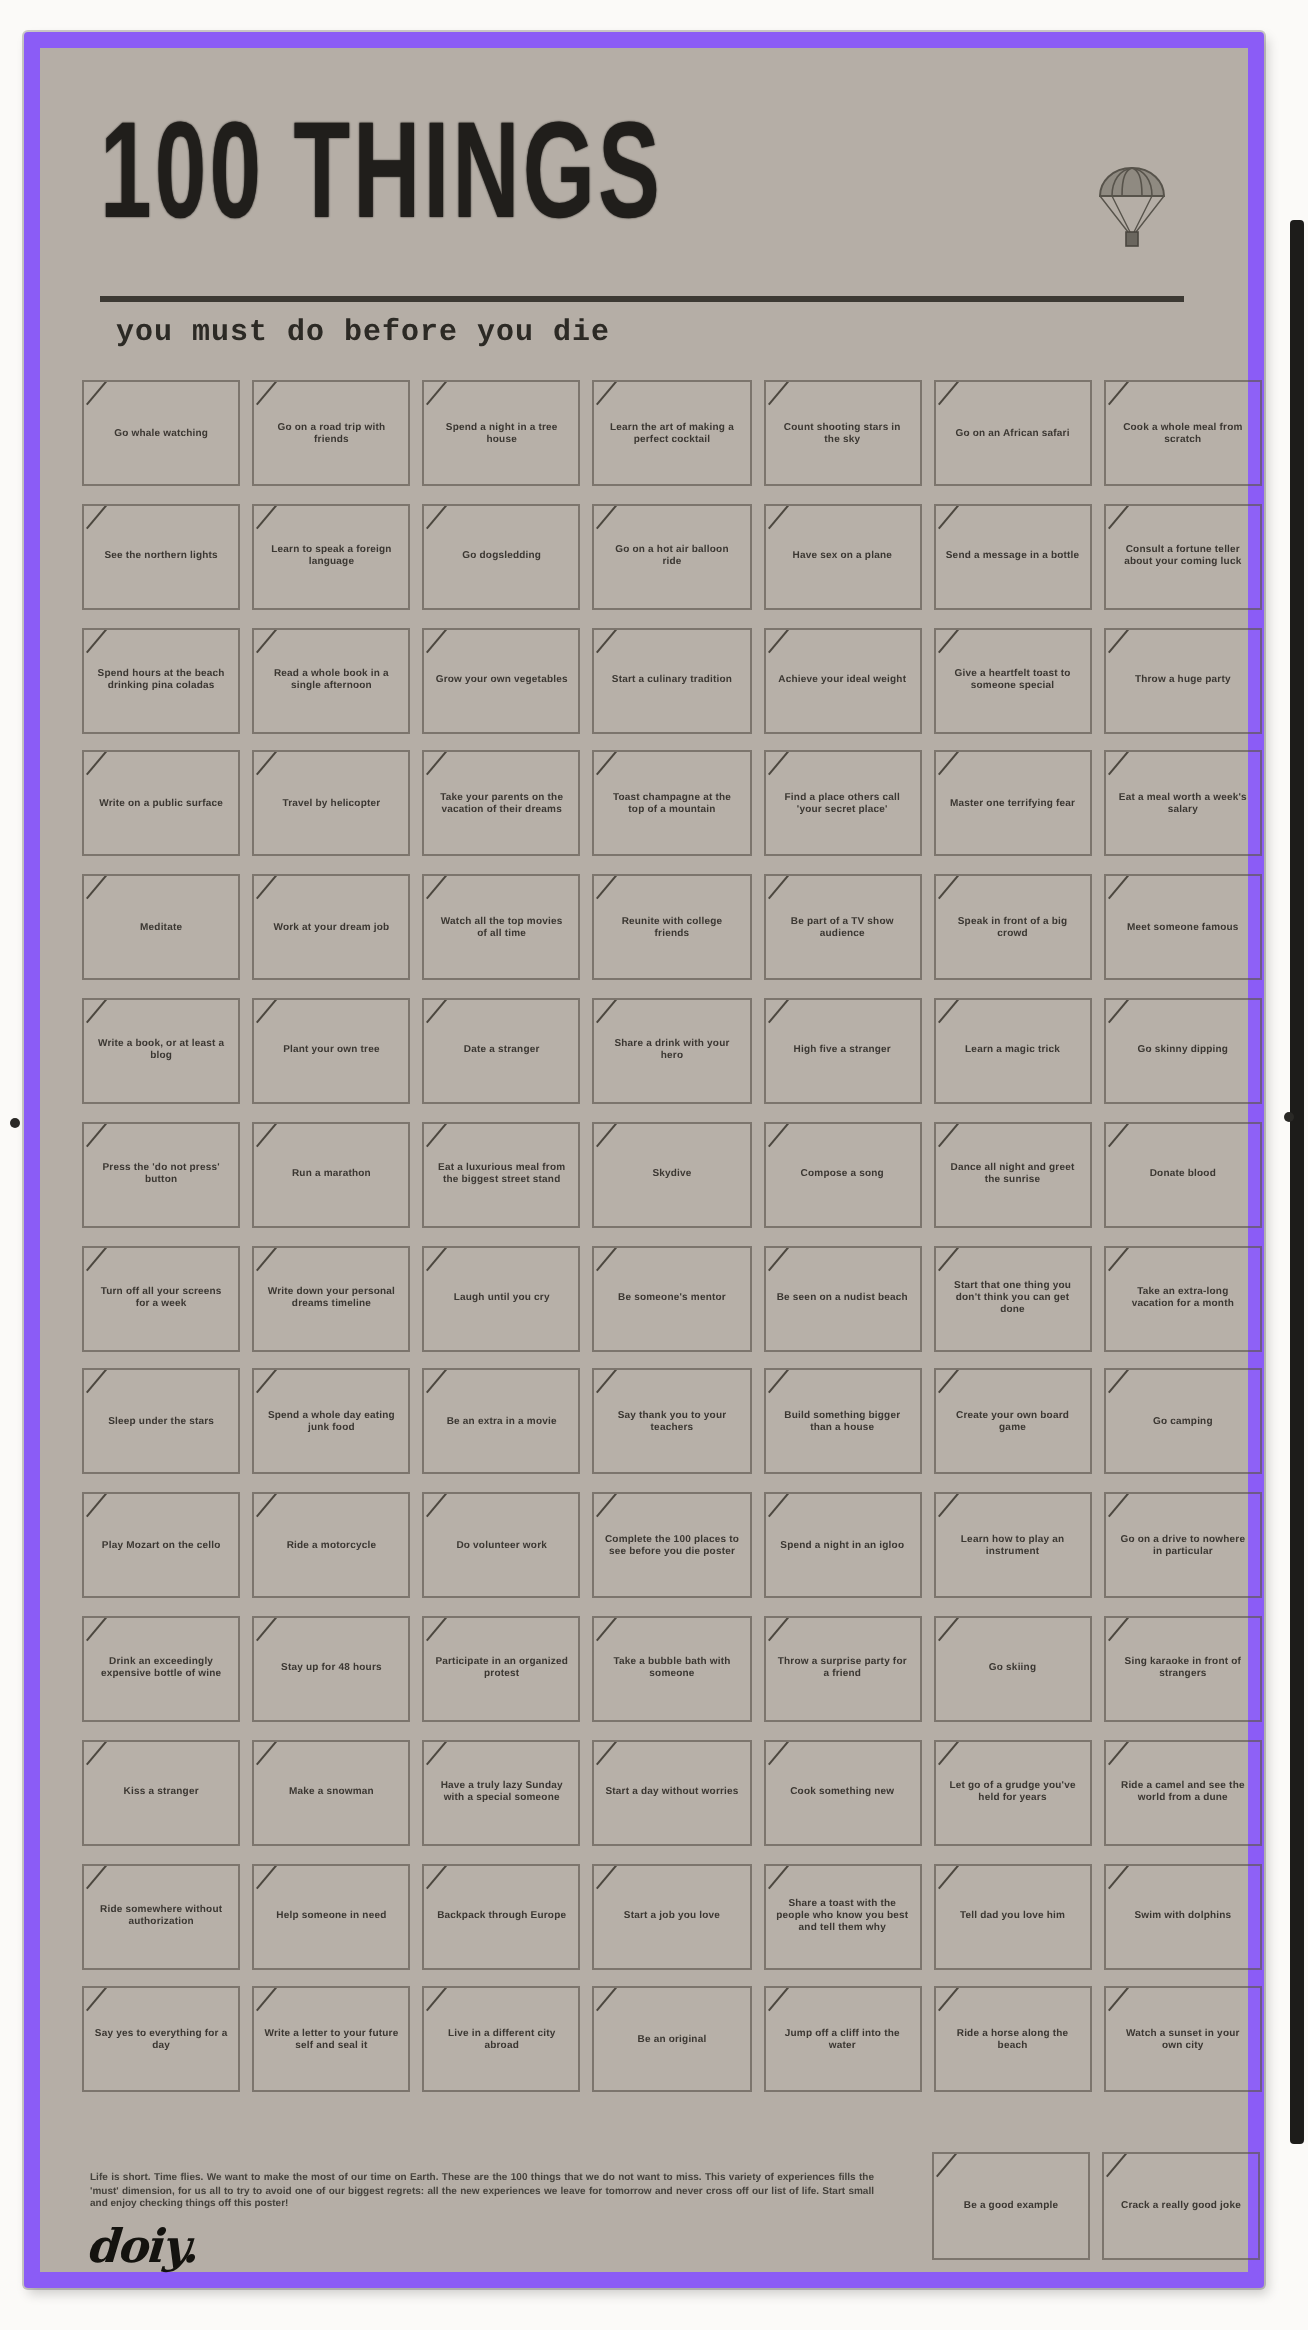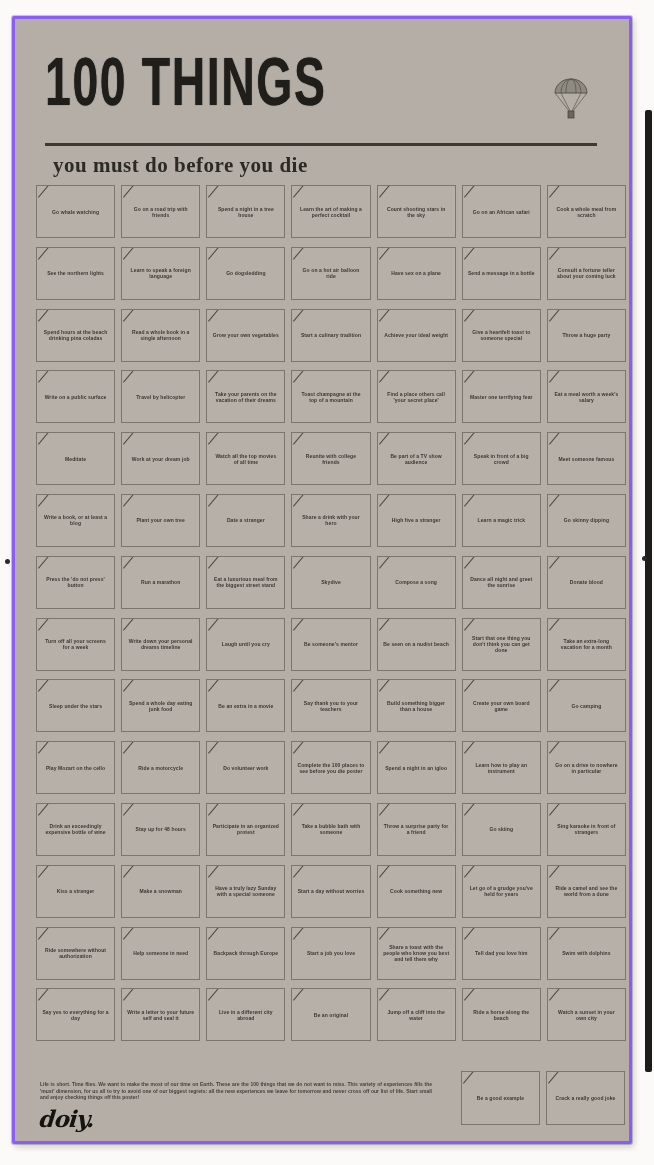--- a/index.html
+++ b/index.html
@@ -11,41 +11,41 @@
   }
   .photo{position:absolute;inset:0;background:#fbfaf8;}
   .photo-edge{position:absolute;right:2px;top:110px;width:7px;height:962px;background:#1d1c1a;border-radius:2px;}
   .pin{position:absolute;width:5px;height:5px;border-radius:50%;background:#2a2926;}
   .pin.left{left:5px;top:559px;}
   .pin.right{right:7px;top:556px;}
 
   .poster{
     position:absolute;left:12px;top:16px;width:620px;height:1128px;
     background:#b5aea6;
-    border:3px solid #8b5cf6;border-radius:2px;
+    border:8px solid #8b5cf6;border-radius:2px;
     box-shadow:0 0 0 1px rgba(60,56,50,.25), 2px 3px 6px rgba(0,0,0,.18);
     box-sizing:border-box;
   }
   .poster-inner{position:absolute;inset:0;}
 
   .title{
     position:absolute;left:30px;top:22px;
     font-size:58px;font-weight:bold;color:#201e1b;
     letter-spacing:2px;white-space:nowrap;
     transform:scaleX(.8) scaleY(1.18);transform-origin:left top;
     text-shadow:0 0 1px #201e1b;
   }
   .rule{
     position:absolute;left:30px;right:32px;top:124px;height:3px;
     background:#3c3933;
   }
   .subtitle{
     position:absolute;left:38px;top:134px;
-    font-family:Liberation Serif, serif;
-    font-weight:bold;font-size:21px;letter-spacing:.5px;color:#2c2a25;
+    font-family:Liberation Mono, monospace;
+    font-weight:bold;font-size:15px;letter-spacing:.5px;color:#2c2a25;
   }
   .parachute{position:absolute;right:40px;top:58px;width:36px;height:44px;}
 
   .grid{
     position:absolute;left:21px;top:166px;width:590px;
     display:grid;
     grid-template-columns:repeat(7,1fr);
     grid-auto-rows:53px;
     column-gap:6px;row-gap:8.8px;
   }

